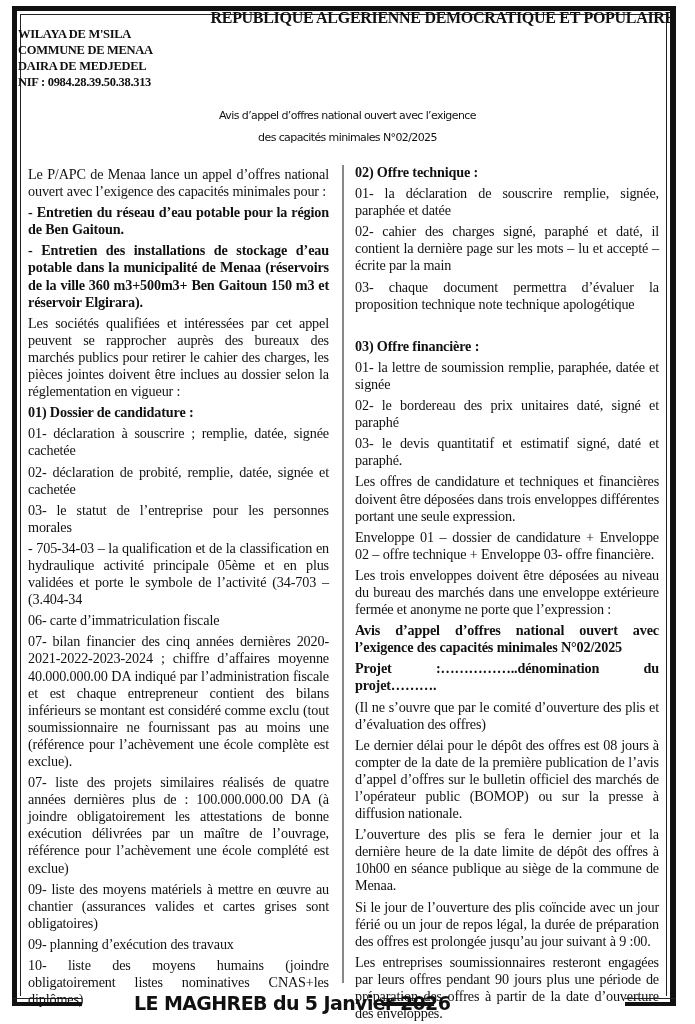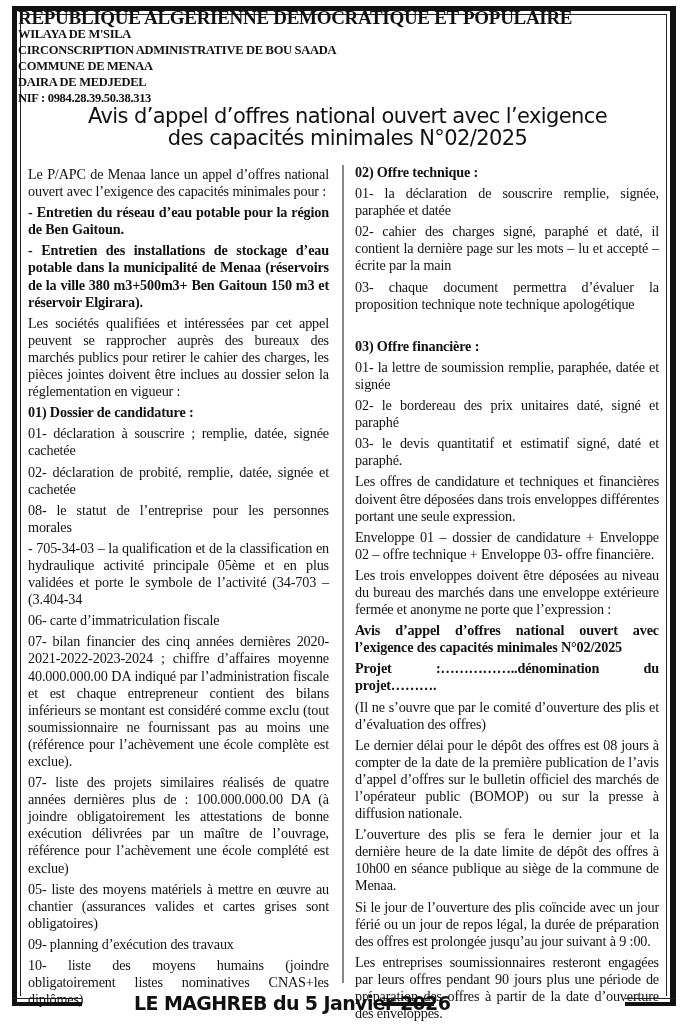--- a/index.html
+++ b/index.html
@@ -24,24 +24,24 @@
     }
     .bottom-right-rule {
       position: absolute; left: 625px; top: 998px; width: 51px; height: 8px;
       border-top: 1.5px solid #222; border-bottom: 4px solid #111; box-sizing: border-box;
     }
     .header {
       position: absolute; left: 18px; top: 10px; right: 20px;
       font-family: "Liberation Serif", serif; font-weight: bold;
       font-size: 12.5px; line-height: 16px; letter-spacing: -0.3px;
     }
-    .header .republic { text-align: left; font-size: 19px; }
+    .header .republic { text-align: right; font-size: 16px; }
     .title {
       position: absolute; left: 18px; top: 105px; right: 18px; text-align: center;
-      font-family: "DejaVu Sans", sans-serif; font-size: 21px; line-height: 22px; letter-spacing: -0.6px;
+      font-family: "DejaVu Sans", sans-serif; font-size: 11px; line-height: 22px; letter-spacing: -0.6px;
     }
     .col {
       position: absolute; top: 162px;
       font-family: "Liberation Serif", serif; font-size: 14.2px; line-height: 17.1px;
       text-align: justify; letter-spacing: -0.15px;
     }
     .col-left { left: 24px; width: 309px; }
     .col-right { left: 351px; width: 312px; top: 160px; }
     .divider { position: absolute; left: 342px; top: 165px; width: 1.5px; height: 818px; background: #888; }
     .col p { margin: 4px; }
@@ -63,47 +63,46 @@
 <div class="frame">
   <div class="inner"></div>
 </div>
 <div class="bottom-left-rule"></div>
 <div class="bottom-mid-rule"></div>
 <div class="bottom-right-rule"></div>
 
 <div class="header">
   <div class="republic">REPUBLIQUE ALGERIENNE DEMOCRATIQUE ET POPULAIRE</div>
   <div>WILAYA DE M'SILA</div>
-  <div>CIRCONSCRIPTION ADMINISTRATIVE DE BOU SAADA</div>
   <div>COMMUNE DE MENAA</div>
   <div>DAIRA DE MEDJEDEL</div>
   <div>NIF : 0984.28.39.50.38.313</div>
 </div>
 
 <div class="title">
   <div>Avis d’appel d’offres national ouvert avec l’exigence</div>
   <div>des capacités minimales N°02/2025</div>
 </div>
 
 <div class="divider"></div>
 
 <div class="col col-left">
   <p>Le P/APC de Menaa lance un appel d’offres national ouvert avec l’exigence des capacités minimales pour :</p>
   <p class="b">- Entretien du réseau d’eau potable pour la région de Ben Gaitoun.</p>
-  <p class="b">- Entretien des installations de stockage d’eau potable dans la municipalité de Menaa (réservoirs de la ville 380 m3+500m3+ Ben Gaitoun 150 m3 et réservoir Elgirara).</p>
+  <p class="b">- Entretien des installations de stockage d’eau potable dans la municipalité de Menaa (réservoirs de la ville 360 m3+500m3+ Ben Gaitoun 150 m3 et réservoir Elgirara).</p>
   <p>Les sociétés qualifiées et intéressées par cet appel peuvent se rapprocher auprès des bureaux des marchés publics pour retirer le cahier des charges, les pièces jointes doivent être inclues au dossier selon la réglementation en vigueur :</p>
   <p class="b">01) Dossier de candidature :</p>
   <p>01- déclaration à souscrire ; remplie, datée, signée cachetée</p>
   <p>02- déclaration de probité, remplie, datée, signée et cachetée</p>
-  <p>08- le statut de l’entreprise pour les personnes morales</p>
+  <p>03- le statut de l’entreprise pour les personnes morales</p>
   <p>- 705-34-03 – la qualification et de la classification en hydraulique activité principale 05ème et en plus validées et porte le symbole de l’activité (34-703 – (3.404-34</p>
   <p>06- carte d’immatriculation fiscale</p>
   <p>07- bilan financier des cinq années dernières 2020-2021-2022-2023-2024 ; chiffre d’affaires moyenne 40.000.000.00 DA indiqué par l’administration fiscale et est chaque entrepreneur contient des bilans inférieurs se montant est considéré comme exclu (tout soumissionnaire ne fournissant pas au moins une (référence pour l’achèvement une école complète est exclue).</p>
   <p>07- liste des projets similaires réalisés de quatre années dernières plus de : 100.000.000.00 DA (à joindre obligatoirement les attestations de bonne exécution délivrées par un maître de l’ouvrage, référence pour l’achèvement une école complété est exclue)</p>
-  <p>05- liste des moyens matériels à mettre en œuvre au chantier (assurances valides et cartes grises sont obligatoires)</p>
+  <p>09- liste des moyens matériels à mettre en œuvre au chantier (assurances valides et cartes grises sont obligatoires)</p>
   <p>09- planning d’exécution des travaux</p>
   <p>10- liste des moyens humains (joindre obligatoirement listes nominatives CNAS+les diplômes)</p>
 </div>
 
 <div class="col col-right">
   <p class="b">02) Offre technique :</p>
   <p>01- la déclaration de souscrire remplie, signée, paraphée et datée</p>
   <p>02- cahier des charges signé, paraphé et daté, il contient la dernière page sur les mots – lu et accepté – écrite par la main</p>
   <p>03- chaque document permettra d’évaluer la proposition technique note technique apologétique</p>
   <div class="gap"></div>

